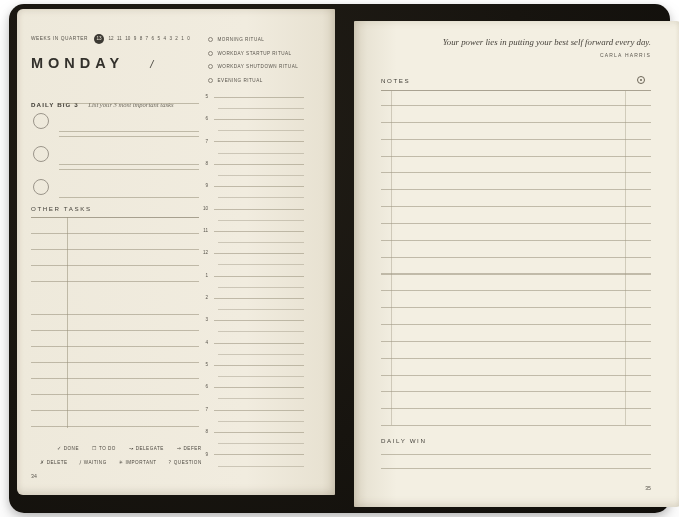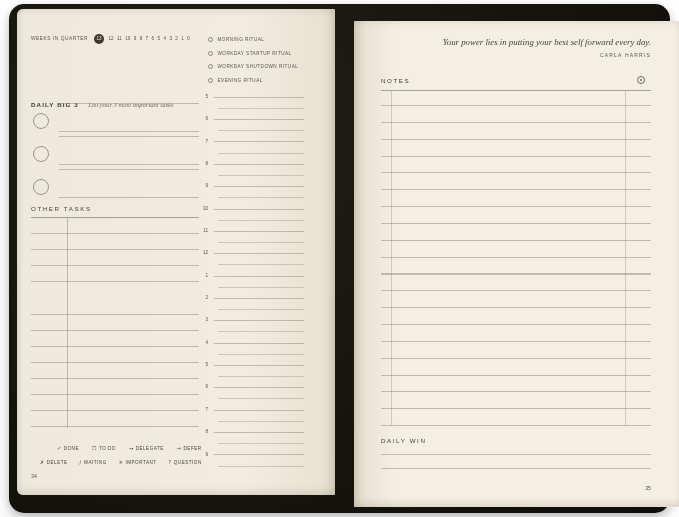--- a/index.html
+++ b/index.html
@@ -142,20 +142,24 @@
           <div class="ritual-row">
             <span class="ritual-circle"></span>
             <span class="ritual-label">WORKDAY SHUTDOWN RITUAL</span>
           </div>
           <div class="ritual-row">
             <span class="ritual-circle"></span>
             <span class="ritual-label">EVENING RITUAL</span>
           </div>
       </div>
 
+      <div class="day-title-row">
+        <span class="day-title">MONDAY</span>
+        <span class="day-slash">/</span>
+      </div>
 
       <div class="big3-heading">
         <span class="big3-title">DAILY BIG 3</span>
         <span class="big3-sub">List your 3 most important tasks</span>
       </div>
 
       <div class="big3-items">
         <div class="big3-item">
           <span class="l1"></span>
           <span class="big3-circle"></span>

